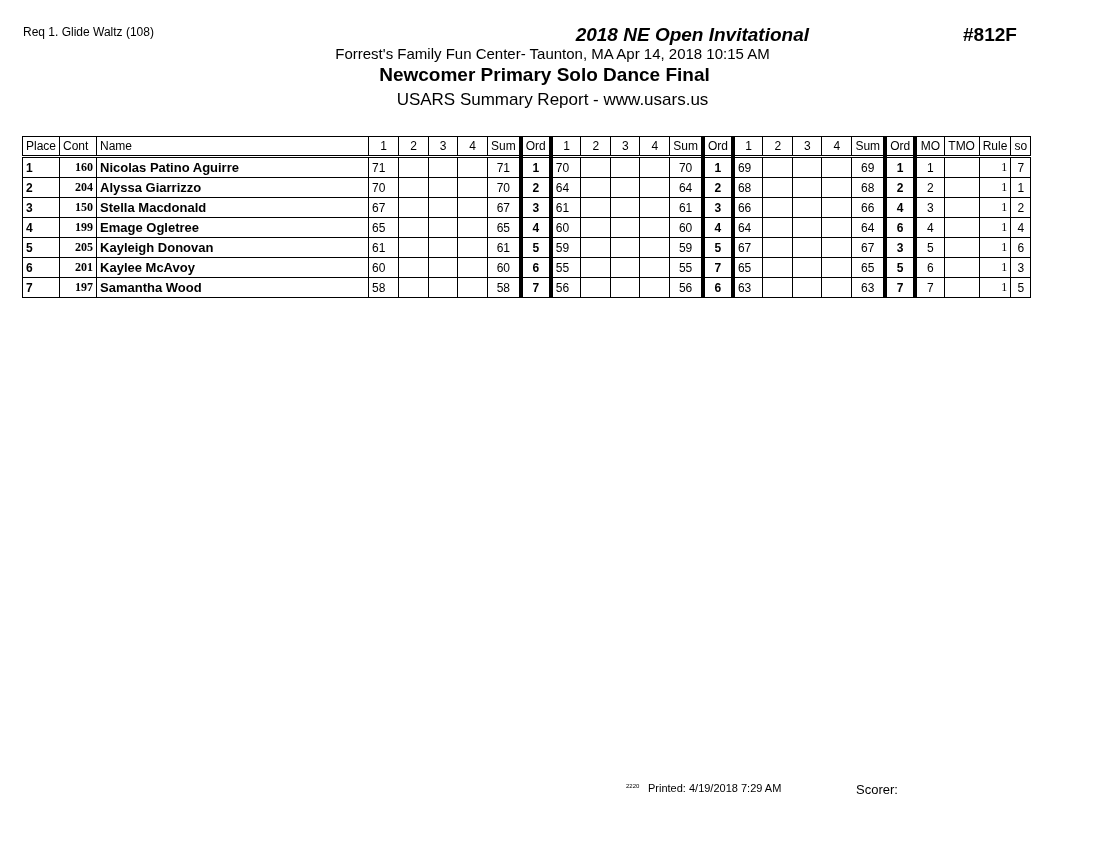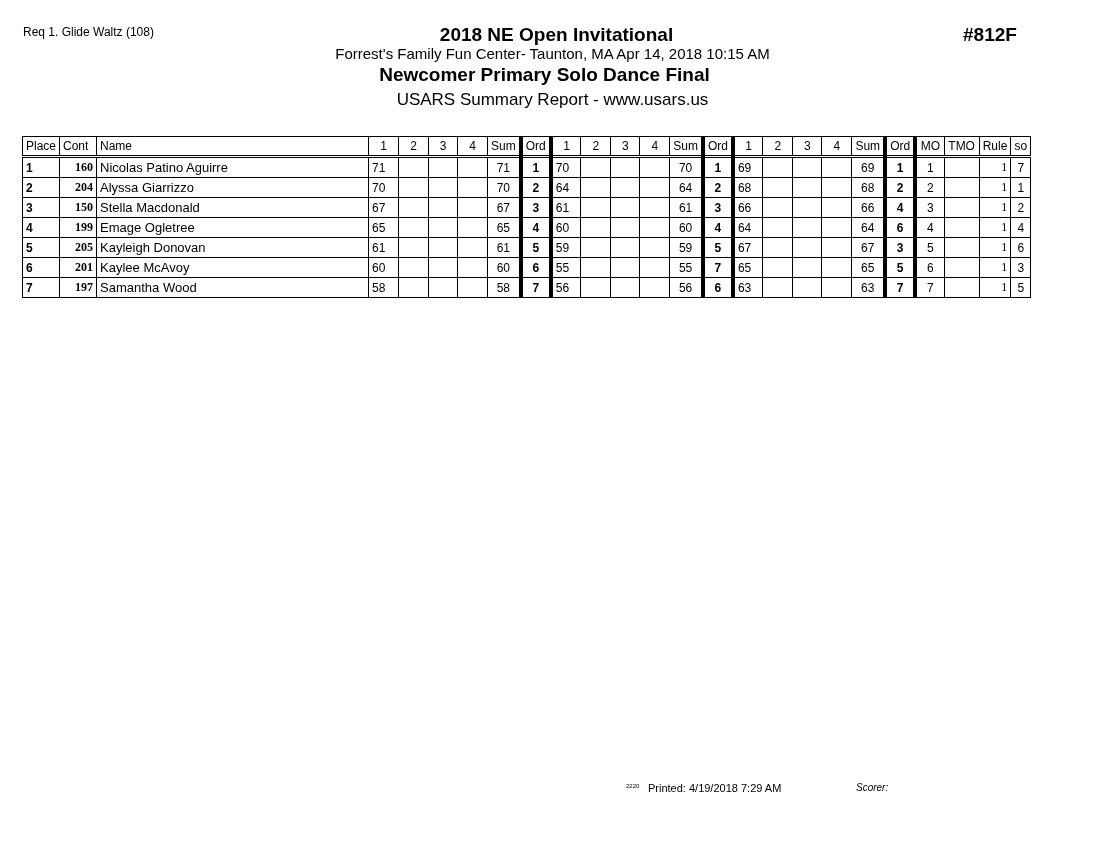--- a/index.html
+++ b/index.html
@@ -17,31 +17,31 @@
   table.res tr.judge-row td { height:19px; font-size:11px; vertical-align:middle; }
   table.res tr.judge-row td.blank { border:none; }
   table.res tr.head td { height:18px; }
   table.res tr.head td { border-bottom:3px double #000;margin-left:32px; }
   table.res tr.data td { height:19px; }
   .c { text-align:center; }
   .l { text-align:left; }
   .r { text-align:right;font-family:Liberation Serif, serif; }
   .b { font-weight:bold; }
   .thickL { border-left:4px solid #000 !important; }
-  .nm { font-weight:normal; font-size:13px; }
+  .nm { font-weight:bold; font-size:13px; }
 
   #footer-mark { left:626px; top:783px; font-size:6px; }
   #printed { left:648px; top:782px; font-size:11px; }
-  #scorer { left:856px; top:782px; font-size:10px;font-style:italic; }
+  #scorer { left:856px; top:782px; font-size:13px; }
 </style>
 </head>
 <body>
 
 <div id="req" class="abs">Req  1.  Glide Waltz (108)</div>
-<div id="t1" class="abs" style="left:284px;width:545px;text-align:center;">2018 NE Open Invitational</div>
+<div id="t1" class="abs" style="left:264px;width:545px;text-align:right;font-style:italic;">2018 NE Open Invitational</div>
 <div id="t2" class="abs" style="left:280px;width:545px;text-align:center;">Forrest's Family Fun Center- Taunton, MA  Apr 14, 2018  10:15 AM</div>
 <div id="t3" class="abs" style="left:272px;width:545px;text-align:center;">Newcomer Primary Solo Dance Final</div>
 <div id="t4" class="abs" style="left:280px;width:545px;text-align:center;">USARS Summary Report - www.usars.us</div>
 <div id="badge" class="abs">#812F</div>
 
 <table class="res">
   <colgroup>
     <col style="width:37px">
       <col style="width:37px">
       <col style="width:272px">

